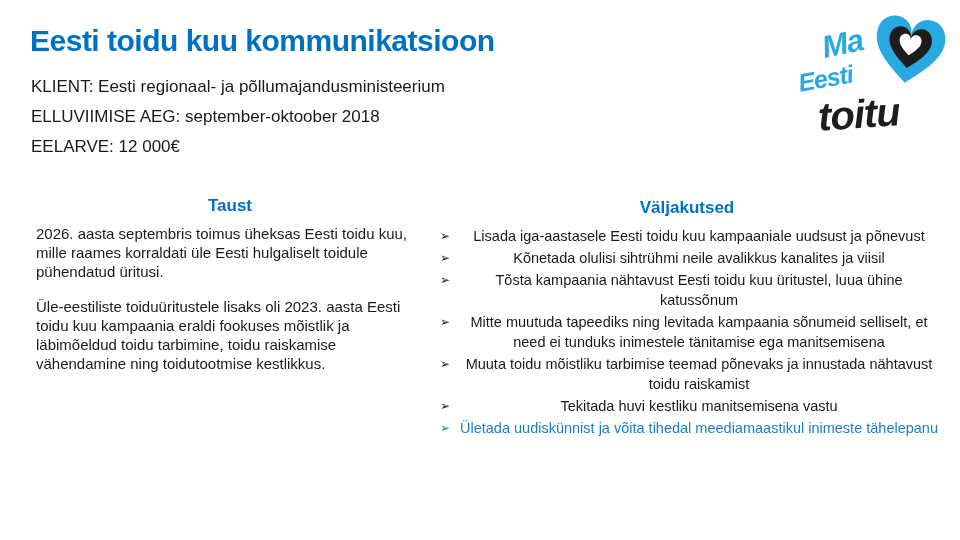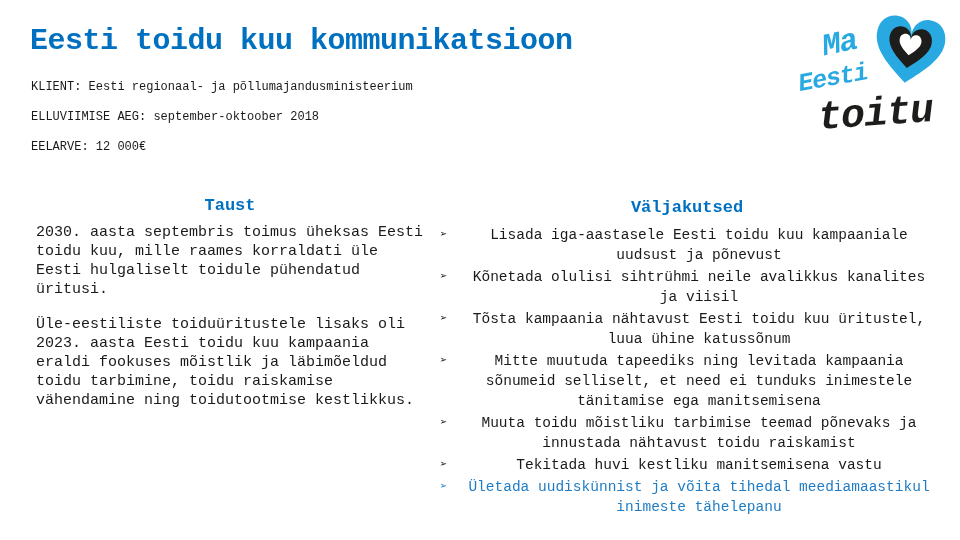--- a/index.html
+++ b/index.html
@@ -1,26 +1,26 @@
 <!DOCTYPE html>
 <html><head>
 <meta charset="utf-8">
 <style>
   html,body{margin:0;padding:0;background:#fff;}
   .slide{
     position:relative;width:960px;height:540px;background:#ffffff;overflow:hidden;
-    font-family:Liberation Mono, monospace;color:var(--body,#1a1a1a);
+    font-family:Liberation Sans, sans-serif;color:var(--body,#1a1a1a);
   }
   .title{
     position:absolute;left:30px;top:24px;margin:0;width:720px;
     font-size:30px;font-weight:bold;letter-spacing:-0.5px;
     color:var(--accent,#0070C0);
   }
   .meta{position:absolute;left:31px;top:79px;width:560px;}
-  .meta-line{font-size:12px;line-height:16px;margin:0 0 14px 0;color:var(--body,#1a1a1a);}
+  .meta-line{font-size:17px;line-height:16px;margin:0 0 14px 0;color:var(--body,#1a1a1a);}
   
   .logo{position:absolute;left:792px;top:8px;width:160px;height:142px;}
   .logo span{position:absolute;font-style:italic;font-weight:bold;letter-spacing:-1px;white-space:nowrap;}
   .lg-ma{left:30px;top:18px;font-size:31px;transform:rotate(-12deg);color:var(--logo-blue,#29A9E1);}
   .lg-eesti{left:6px;top:56px;font-size:25px;transform:rotate(-10deg);color:var(--logo-blue,#29A9E1);}
   .lg-toitu{left:26px;top:84px;font-size:40px;transform:rotate(-4deg);color:var(--logo-black,#1d1d1b);}
   .lg-heart{position:absolute;left:74px;top:0;width:86px;height:88px;transform:rotate(8deg);}
   
   .col h2{margin:12px 0 8px 0;font-size:17px;font-weight:bold;text-align:center;color:var(--accent,#0070C0);}
   .col-left{position:absolute;left:36px;top:184px;width:388px;}
@@ -51,21 +51,21 @@
       <path d="M50,30 C50,18 41,10 31,10 C18,10 10,20 10,33 C10,52 28,68 50,86 C72,68 90,52 90,33 C90,20 82,10 69,10 C59,10 50,18 50,30 Z" fill="#ffffff" transform="translate(50,41) scale(0.32) translate(-50,-46)"></path>
     </svg>
     <span class="lg-ma">Ma</span>
     <span class="lg-eesti">Eesti</span>
     <span class="lg-toitu">toitu</span>
   </div>
 
   <div class="col col-left">
     <h2>Taust</h2>
     <div id="paragraphs">
-        <p>2030. aasta septembris toimus üheksas Eesti toidu kuu, mille raames korraldati üle Eesti hulgaliselt toidule pühendatud üritusi.</p>
+        <p>2026. aasta septembris toimus üheksas Eesti toidu kuu, mille raames korraldati üle Eesti hulgaliselt toidule pühendatud üritusi.</p>
         <p>Üle-eestiliste toiduüritustele lisaks oli 2023. aasta Eesti toidu kuu kampaania eraldi fookuses mõistlik ja läbimõeldud toidu tarbimine, toidu raiskamise vähendamine ning toidutootmise kestlikkus.</p>
       </div>
   </div>
 
   <div class="col col-right">
     <h2>Väljakutsed</h2>
     <div id="bullets">
         <div class="bullet">
           <span class="marker">➢</span>
           <span class="btext">Lisada iga-aastasele Eesti toidu kuu kampaaniale uudsust ja põnevust</span>

